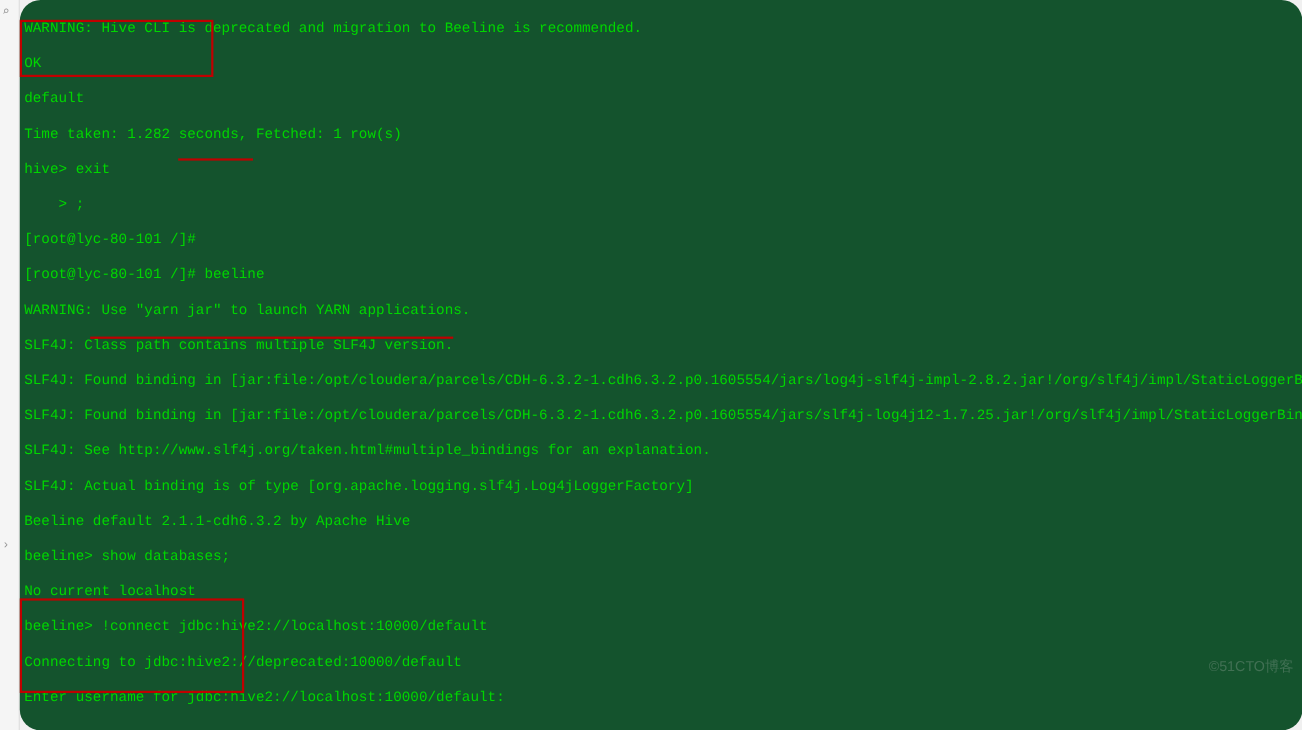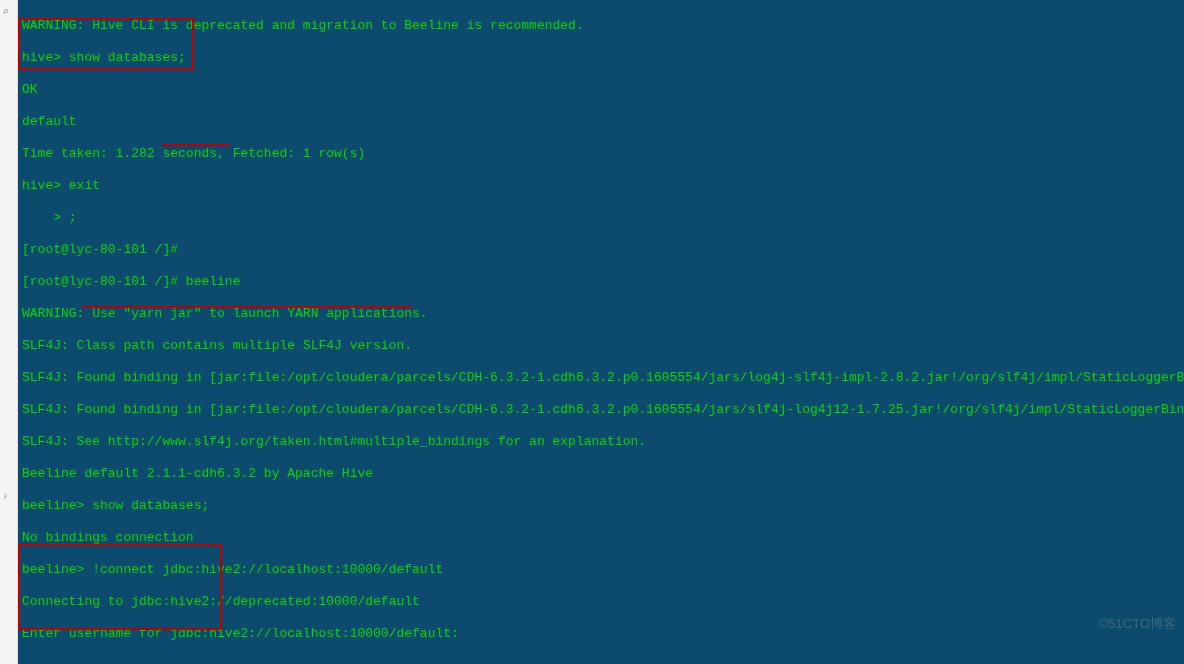--- a/index.html
+++ b/index.html
@@ -24,25 +24,26 @@
     position: absolute;
     left: 2px;
     width: 12px; height: 12px;
     color: #999;
     font-size: 11px;
   }
   .terminal {
     position: absolute;
     left: 18px; top: 0;
     right: 0; bottom: 0;
-    background: #0c4a6e;
+    background: #14532d;
     color: #00d600;
     padding: 2px 4px;
     white-space: pre;
     overflow: hidden;
+    border-radius: 19px;
   }
   .line { min-height: 16px; }
   .box1 {
     position: absolute;
     border: 2px solid #c00000;
     left: 18px; top: 18px;
     width: 176px; height: 52px;
     pointer-events: none;
   }
   .underline1 {
@@ -61,53 +62,53 @@
   }
   .box2 {
     position: absolute;
     border: 2px solid #c00000;
     left: 18px; top: 544px;
     width: 204px; height: 86px;
     pointer-events: none;
   }
   .watermark {
     position: absolute;
-    right: 8px; bottom: 32px;
+    right: 8px; bottom: 50px;
     color: rgba(200,200,200,0.25);
     font-size: 13px;
     font-family: sans-serif;
     pointer-events: none;
   }
 </style>
 </head>
 <body>
 
 <div class="left-gutter">
   <span class="gutter-icon" style="top:4px">⌕</span>
   <span class="gutter-icon" style="top:488px">›</span>
 </div>
 
 <div class="terminal">
 <div class="line">WARNING: Hive CLI is deprecated and migration to Beeline is recommended.</div>
-<div class="line">hive&gt; show databases;</div>
 <div class="line">OK</div>
 <div class="line">default</div>
 <div class="line">Time taken: 1.282 seconds, Fetched: 1 row(s)</div>
 <div class="line">hive&gt; exit</div>
 <div class="line">    &gt; ;</div>
 <div class="line">[root@lyc-80-101 /]#</div>
 <div class="line">[root@lyc-80-101 /]# beeline</div>
 <div class="line">WARNING: Use "yarn jar" to launch YARN applications.</div>
 <div class="line">SLF4J: Class path contains multiple SLF4J version.</div>
 <div class="line">SLF4J: Found binding in [jar:file:/opt/cloudera/parcels/CDH-6.3.2-1.cdh6.3.2.p0.1605554/jars/log4j-slf4j-impl-2.8.2.jar!/org/slf4j/impl/StaticLoggerBinder.class]</div>
 <div class="line">SLF4J: Found binding in [jar:file:/opt/cloudera/parcels/CDH-6.3.2-1.cdh6.3.2.p0.1605554/jars/slf4j-log4j12-1.7.25.jar!/org/slf4j/impl/StaticLoggerBinder.class]</div>
 <div class="line">SLF4J: See http://www.slf4j.org/taken.html#multiple_bindings for an explanation.</div>
+<div class="line">SLF4J: Actual binding is of type [org.apache.logging.slf4j.Log4jLoggerFactory]</div>
 <div class="line">Beeline default 2.1.1-cdh6.3.2 by Apache Hive</div>
 <div class="line">beeline&gt; show databases;</div>
-<div class="line">No bindings connection</div>
+<div class="line">No current localhost</div>
 <div class="line">beeline&gt; !connect jdbc:hive2://localhost:10000/default</div>
 <div class="line">Connecting to jdbc:hive2://deprecated:10000/default</div>
 <div class="line">Enter username for jdbc:hive2://localhost:10000/default:</div>
 
 
 
 
 
 
 

